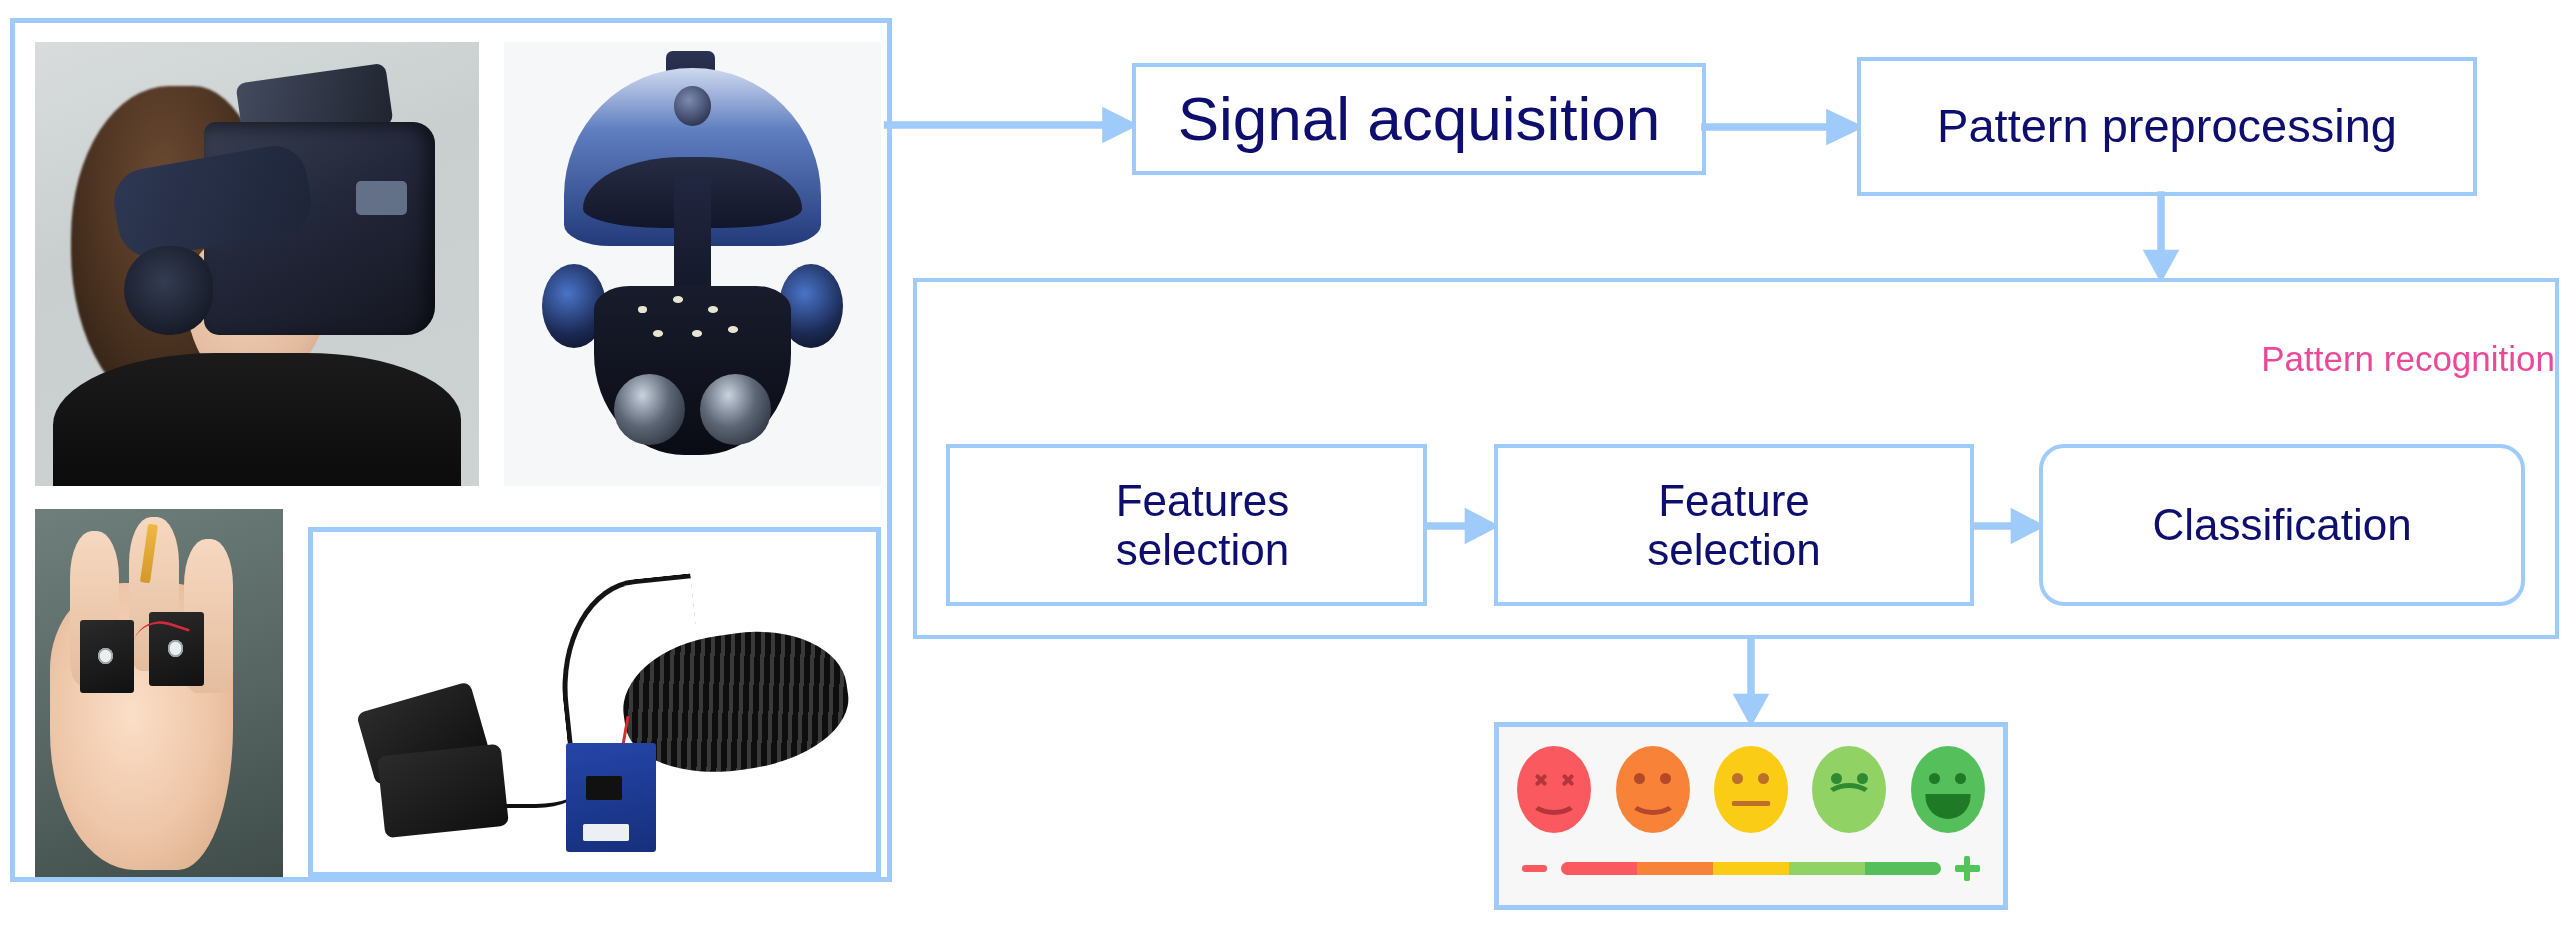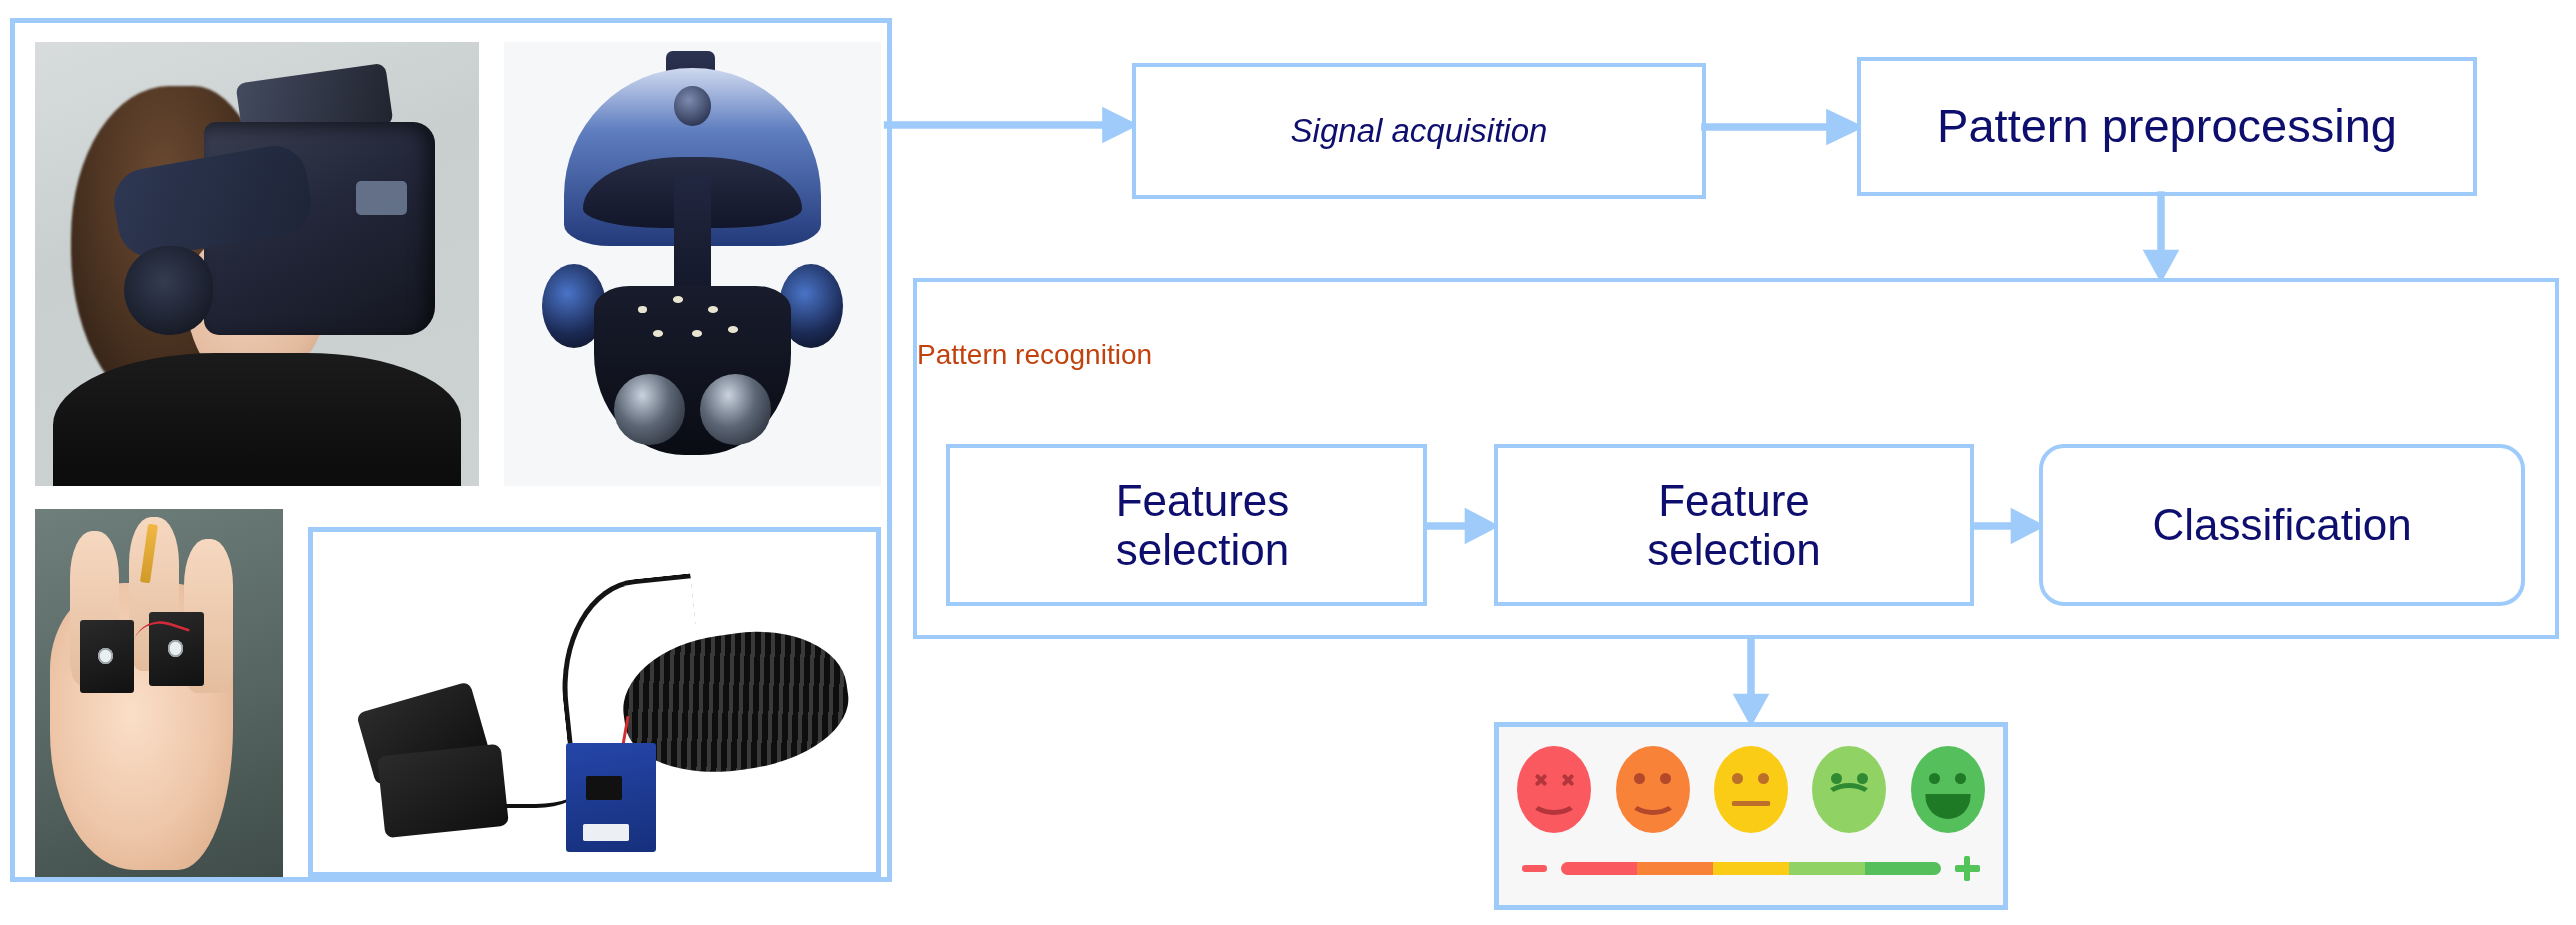--- a/index.html
+++ b/index.html
@@ -220,30 +220,30 @@
   #gsr-redwire {
     position:absolute; left:55%; top:54%; width:3.3px; height:12%;
     background:#d32d2d; transform: rotate(10deg);
   }
   #gsr-blackwire {
     position:absolute; left:34%; top:70%; width:14%; height:10%;
     border-bottom: 4.2px solid #111; border-radius: 0 0 60% 0;
   }
 
   
-  #box-signal-acquisition { left: 1132px; top: 63px; width: 574px; height: 136px; font-size: 33px; font-style: italic; }
+  #box-signal-acquisition { left: 1132px; top: 63px; width: 574px; height: 112px; font-size: 62px; }
   #box-signal-preprocessing { left: 1857px; top: 57px; width: 620px; height: 139px; font-size: 47px; }
 
   #container-pattern-recognition {
     left: 913px; top: 278px; width: 1646px; height: 361px;
     border: 4.2px solid #9ecbfa; background:#ffffff; box-sizing: border-box;
   }
   #label-pattern-recognition {
     position:absolute; left: 0; right: 0; top: 57px;
-    text-align:left; color:#c2410c; font-size: 28px;
+    text-align:right; color:#ec4899; font-size: 35px;
   }
 
   #box-features-extraction { left: 946px; top: 444px; width: 481px; height: 162px; font-size: 44px; padding-left: 32px; }
   #box-feature-selection  { left: 1494px; top: 444px; width: 480px; height: 162px; font-size: 44px; }
   #box-classification     { left: 2039px; top: 444px; width: 486px; height: 162px; font-size: 44px; border-radius: 25px; }
 
   
   .arrow { position:absolute; }
 
   

